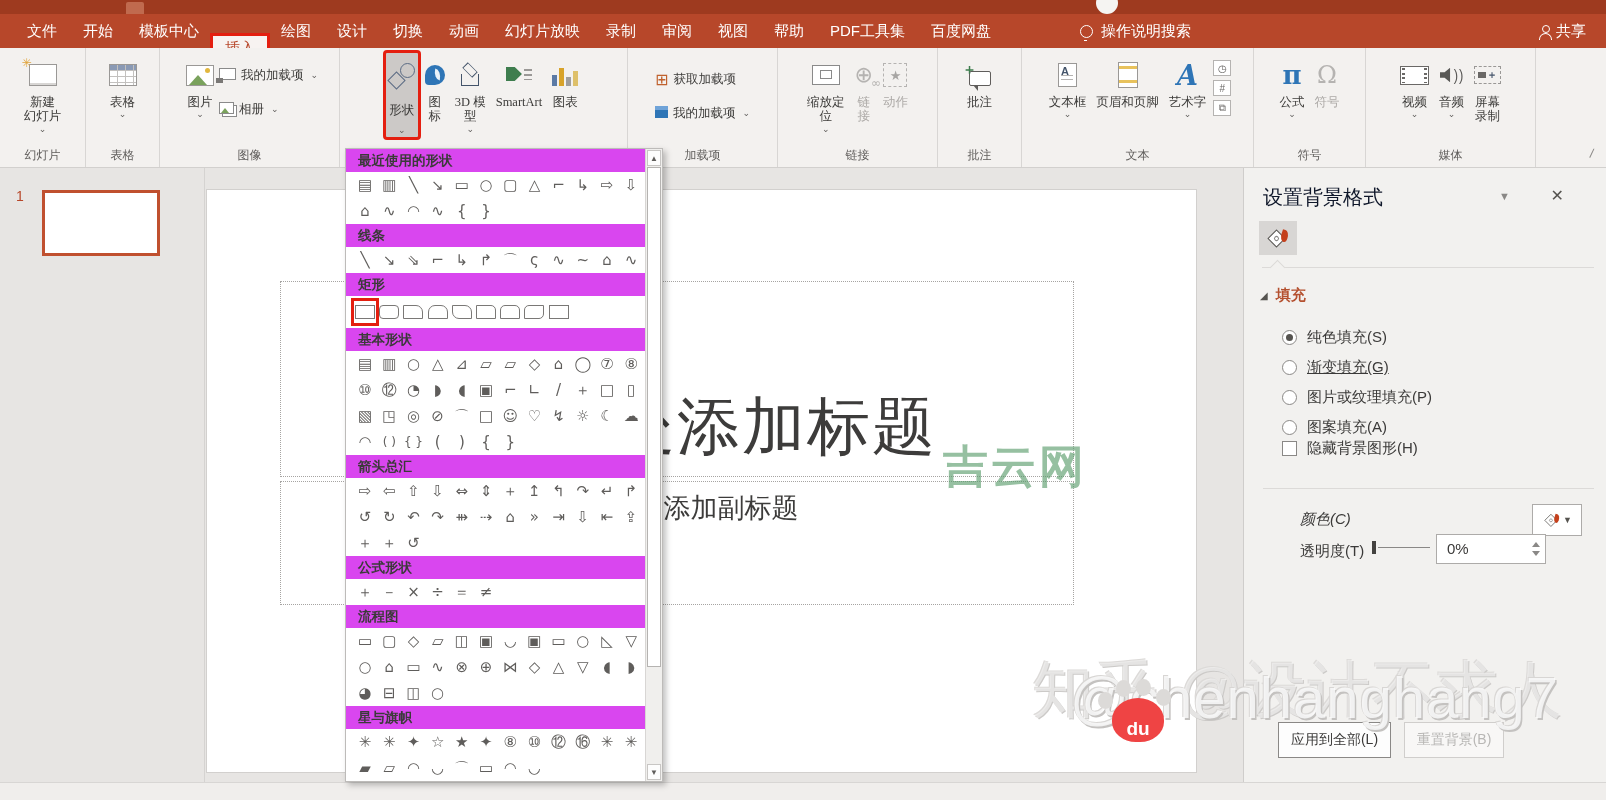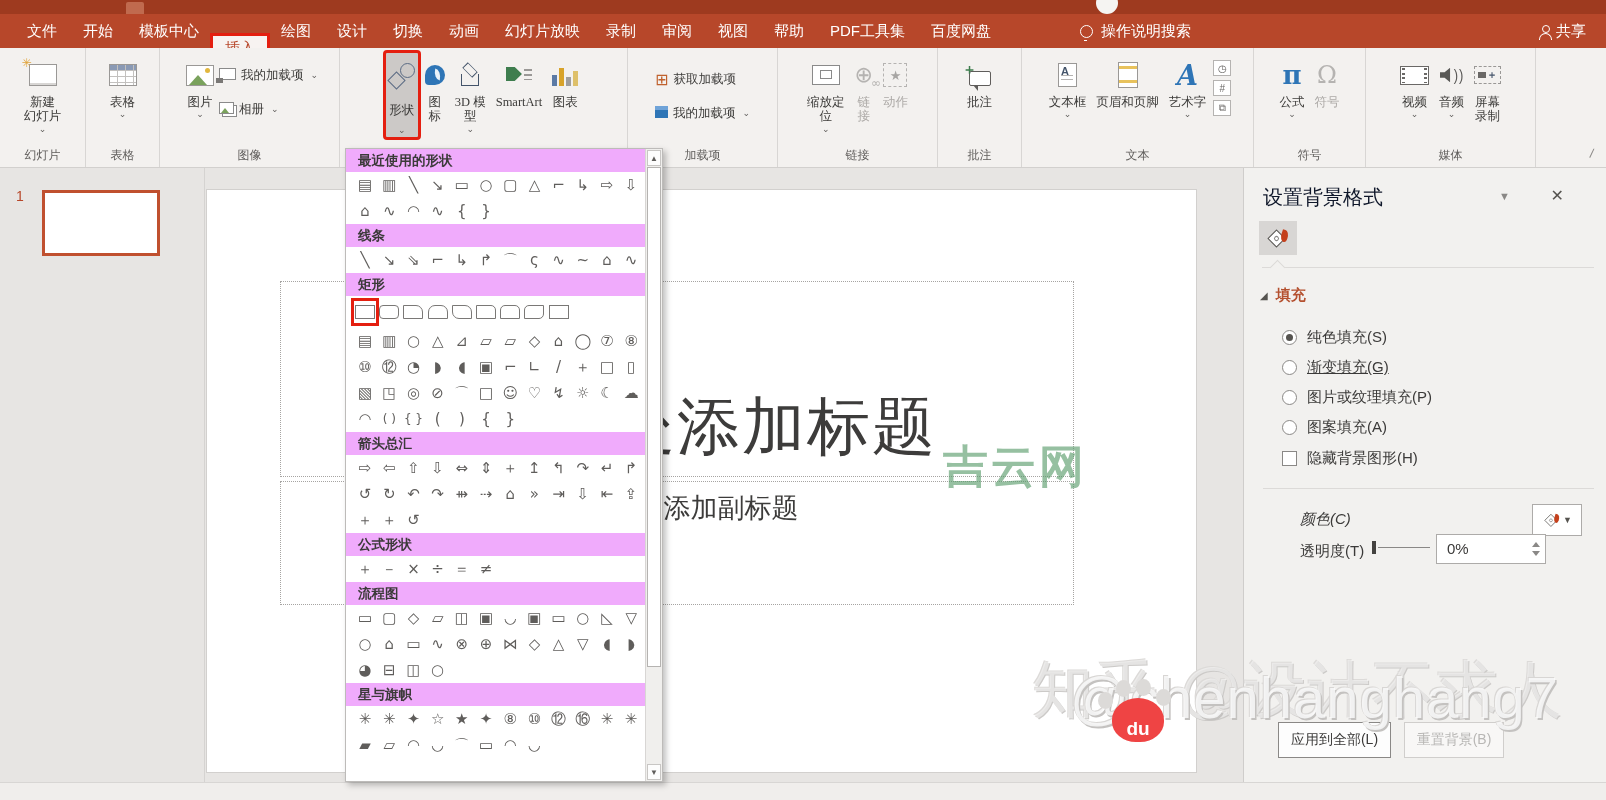--- a/index.html
+++ b/index.html
@@ -82,21 +82,21 @@
   .ic-vd::before,.ic-vd::after{content:"";position:absolute;top:1px;bottom:1px;width:3px;background:repeating-linear-gradient(to bottom,#6a6866 0 2px,transparent 2px 4.5px);}
   .ic-vd::before{left:1px;} .ic-vd::after{right:1px;}
   .ic-au{display:flex;align-items:center;}
   .ic-au i{display:block;width:13px;height:15px;background:#595856;clip-path:polygon(0 32%,38% 32%,80% 2%,80% 98%,38% 68%,0 68%);}
   .ic-au b{color:#595856;font-size:13px;font-weight:normal;transform:scaleY(1.3);margin-left:1px;}
   .ic-sr{display:flex;width:25px;height:16px;border:1.5px dashed #9a9896;align-items:center;justify-content:center;gap:1px;}
   .ic-sr i{display:block;width:8px;height:6px;background:#6a6866;}
   .ic-sr b{color:#44546a;font-size:10px;}
   
   #shapesmenu{position:absolute;left:345px;top:148px;width:318px;height:634px;background:#fff;border:1px solid #bdbbb9;box-shadow:3px 3px 6px rgba(0,0,0,.25);z-index:50;overflow:hidden;box-sizing:border-box;}
-  .ssec-h{height:23px;line-height:23px;background:#f0abfc;font-size:13.5px;font-weight:bold;color:#3b3a39;padding-left:12px;}
+  .ssec-h{height:23px;line-height:23px;background:#d946ef;font-size:13.5px;font-weight:bold;color:#3b3a39;padding-left:12px;}
   .srow{display:flex;padding:1px 0 1px 7px;height:24px;align-items:center;}
   .sg{width:24.2px;height:24px;display:flex;align-items:center;justify-content:center;font-size:15px;color:#5f5d5b;font-family:"DejaVu Sans",sans-serif;}
   .sg.sm{font-size:12px;}
   .rcell{width:24.2px;height:24px;display:flex;align-items:center;justify-content:center;}
   .rc{width:18px;height:12px;border:1px solid #7a7876;background:#fff;}
   .rc.r-rnd{border-radius:4px;} .rc.r-s1{border-radius:0 7px 0 0;} .rc.r-s2{border-radius:7px 7px 0 0;}
   .rc.r-sd{border-radius:0 7px 0 7px;} .rc.r-r1{border-radius:0 5px 0 0;} .rc.r-r2{border-radius:5px 5px 0 0;} .rc.r-rd{border-radius:5px 0 5px 0;}
   .rcell.annot{outline:3px solid #e41f10;outline-offset:-1px;}
   #sscroll{position:absolute;right:0;top:0;width:16px;height:100%;background:#f0efed;border-left:1px solid #d8d6d4;}
   .sbtn{position:absolute;left:1px;width:14px;height:16px;background:#fdfdfd;border:1px solid #c8c6c4;box-sizing:border-box;display:flex;align-items:center;justify-content:center;font-size:8px;color:#5f5d5b;}
@@ -492,20 +492,21 @@
           <span class="rcell">
             <span class="rc r-r2"></span>
           </span>
           <span class="rcell">
             <span class="rc r-rd"></span>
           </span>
           <span class="rcell">
             <span class="rc r-sq"></span>
           </span>
         </div>
+        <div class="ssec-h">基本形状</div>
         <div class="srow">
           <span class="sg">▤</span>
           <span class="sg">▥</span>
           <span class="sg">○</span>
           <span class="sg">△</span>
           <span class="sg">⊿</span>
           <span class="sg">▱</span>
           <span class="sg">▱</span>
           <span class="sg">◇</span>
           <span class="sg">⌂</span>
@@ -688,21 +689,21 @@
         </div>
         <div class="popt" style="top: 220px;">
           <span class="radio"></span>
           <span>图片或纹理填充(P)</span>
         </div>
         <div class="popt" style="top: 250px;">
           <span class="radio"></span>
           <span>图案填充(A)</span>
         </div>
       </div>
-    <div class="popt" style="top:281px;justify-content:flex-end;">
+    <div class="popt" style="top:271px;justify-content:flex-end;">
       <span class="chk"></span>
       <span>隐藏背景图形(H)</span>
     </div>
     <div id="pdivider"></div>
     <div id="colorrow">
       <span id="colorlbl">颜色(C)</span>
       <span id="colorbtn">
         <span class="ic-bkt">
             <i></i>
             <b></b>

